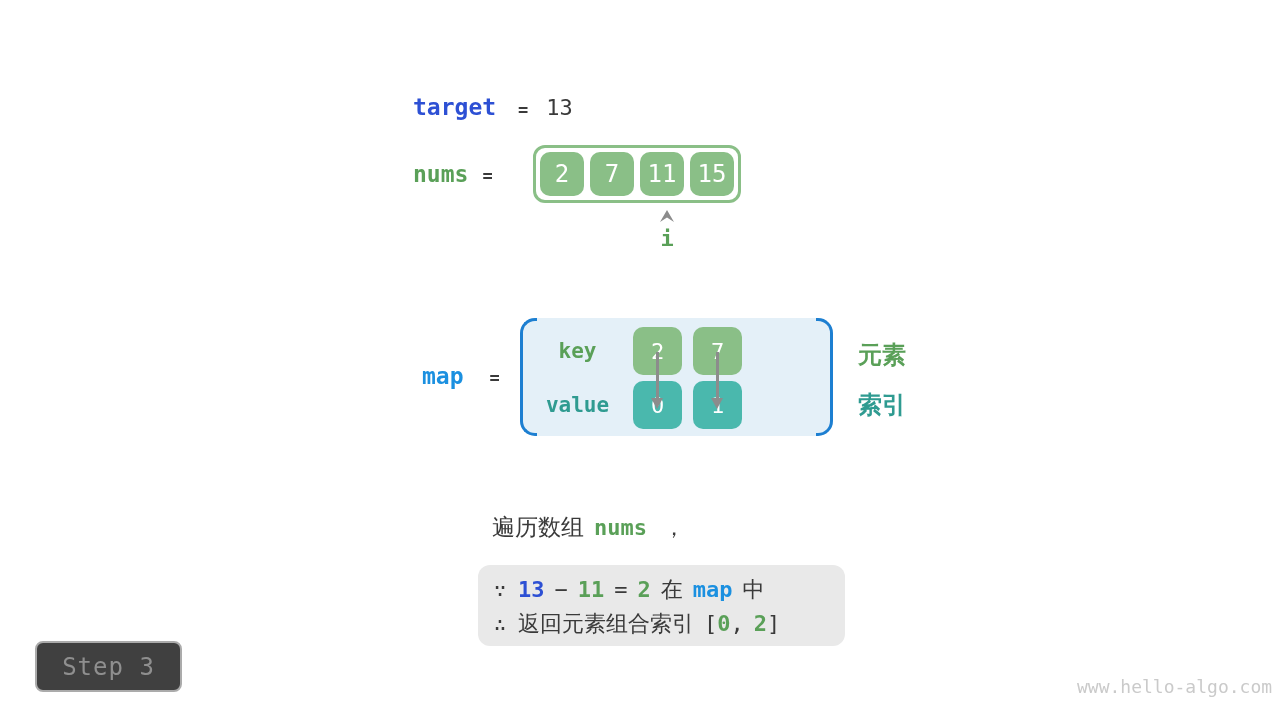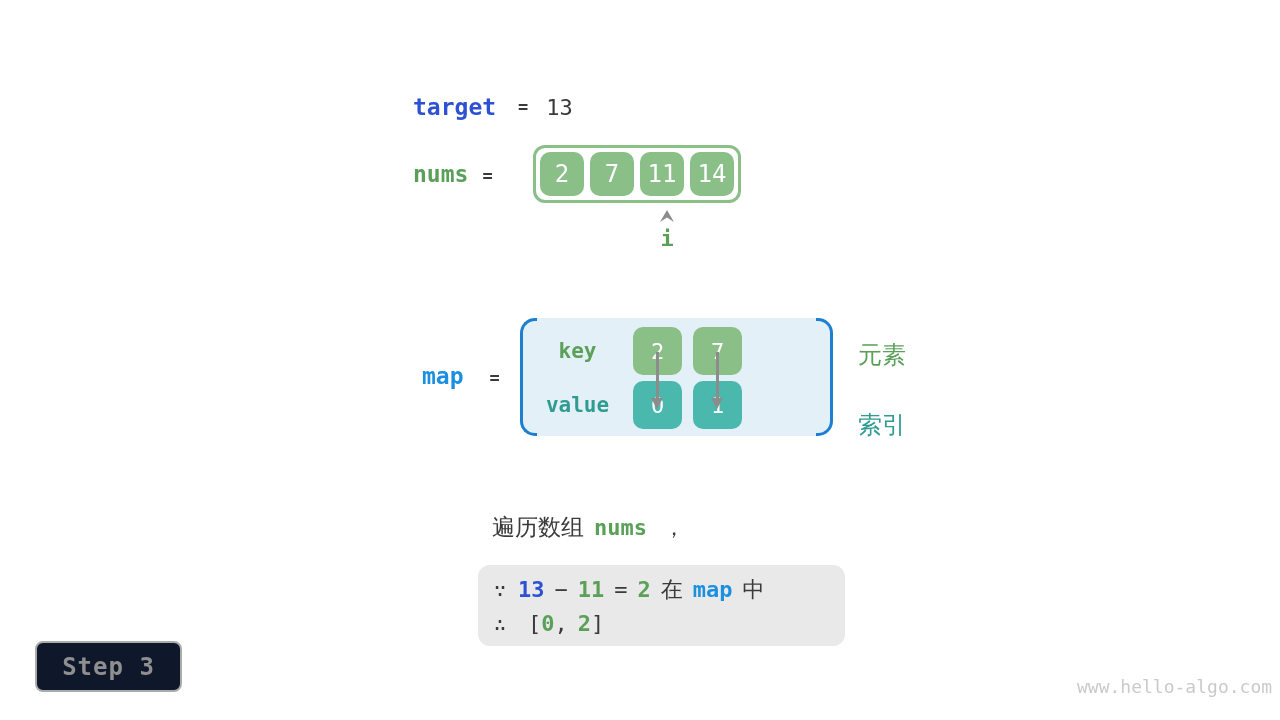--- a/index.html
+++ b/index.html
@@ -2,21 +2,21 @@
 <html><head>
 <meta charset="utf-8">
 <style>
   * { margin:0; padding:0; box-sizing:border-box; }
   html,body { width:1280px; height:720px; background:#ffffff; overflow:hidden; }
   body { font-family:"DejaVu Sans Mono","Liberation Mono",monospace; color:#3a3a3a; position:relative; }
 
   .abs { position:absolute; }
 
   
-  .target-row { left:413px; top:94px; display:flex; align-items:center; }
+  .target-row { left:413px; top:94px; display:flex; align-items:flex-end; }
   .kw { font-weight:bold; font-size:23px; }
   .kw-blue   { color:#2d50d4; }
   .kw-green  { color:#5aa058; }
   .kw-mapblue{ color:#1b90e0; }
   .eq { font-size:17px; font-weight:bold; color:#3a3a3a; }
   .plain-val { font-size:22px; color:#3a3a3a; }
   .target-row .eq { margin-left:22px; }
   .target-row .plain-val { margin-left:18px; }
 
   
@@ -57,45 +57,45 @@
   .col0 { left:113px; } .col1 { left:173px; }
 
   .map-arrow { position:absolute; width:13px; height:60px; top:34px; }
   .map-arrow .shaft { position:absolute; left:5px; top:0; width:3px; height:48px; background:#8c8c8c; }
   .map-arrow .head  { position:absolute; left:0; top:46px; width:0; height:0;
                       border-left:6.5px solid transparent; border-right:6.5px solid transparent;
                       border-top:11px solid #8c8c8c; }
   .arrow0 { left:131px; } .arrow1 { left:191px; }
 
   .cjk { font-family:"DejaVu Sans","Liberation Sans",sans-serif; }
-  .side-label { font-size:24px; font-weight:normal; }
+  .side-label { font-size:24px; font-weight:bold; }
   .side-label.element { left:858px; top:339px; color:#5aa058; }
-  .side-label.index   { left:858px; top:389px; color:#2f9b91;margin-top:20px; }
+  .side-label.index   { left:858px; top:389px; color:#2f9b91; }
 
   
   .caption { left:492px; top:512px; display:flex; align-items:center; font-size:23px; }
   .caption .code { font-size:22px; font-weight:bold; color:#5aa058; margin:0 10px; }
   .caption .comma { font-size:22px; margin-left:6px; }
 
   
   .note-box { left:478px; top:565px; width:367px; height:81px; background:#e9e9e9;
               border-radius:12px; padding:8px 16px; }
   .note-line { display:flex; align-items:baseline; line-height:33px; font-size:22px; white-space:pre; }
   .note-line .sym { font-size:20px; color:#3a3a3a; margin-right:12px; }
   .b { font-weight:bold; }
   .blue  { color:#2d50d4; }
   .green { color:#5aa058; }
   .mapb  { color:#1b90e0; }
   .sp { display:inline-block; width:10px; }
 
   
-  .step-badge { left:35px; top:641px; width:147px; height:51px; background:#0f172a;
+  .step-badge { left:35px; top:641px; width:147px; height:51px; background:#404040;
                 border:2px solid #ababab; border-radius:8px;
                 display:flex; align-items:center; justify-content:center;
-                font-size:24px; font-weight:bold; color:#8f8f8f; letter-spacing:1px; }
+                font-size:24px; font-weight:normal; color:#8f8f8f; letter-spacing:1px; }
 
   
   .watermark { left:1077px; top:676px; font-size:18px; color:#cacaca; }
 </style>
 </head>
 <body>
 
 <div class="abs target-row">
   <span class="kw kw-blue">target</span>
   <span class="eq">=</span>
@@ -104,21 +104,21 @@
 
 <div class="abs nums-label-row">
   <span class="kw kw-green">nums</span>
   <span class="eq">=</span>
 </div>
 
 <div class="abs nums-array">
   <div class="cell">2</div>
   <div class="cell">7</div>
   <div class="cell">11</div>
-  <div class="cell">14</div>
+  <div class="cell">15</div>
 </div>
 
 <div class="abs pointer">
   <div class="pointer-up-glyph"></div>
   <div class="pointer-label">i</div>
 </div>
 
 <div class="abs map-label-row">
   <span class="kw kw-mapblue">map</span>
   <span class="eq">=</span>
@@ -162,20 +162,21 @@
     <span class="sp"></span><span>−</span><span class="sp"></span>
     <span class="b green">11</span>
     <span class="sp"></span><span>=</span><span class="sp"></span>
     <span class="b green">2</span>
     <span class="sp"></span><span class="cjk">在</span><span class="sp"></span>
     <span class="b mapb">map</span>
     <span class="sp"></span><span class="cjk">中</span>
   </div>
   <div class="note-line">
     <span class="sym">∴</span>
+    <span class="cjk">返回元素组合索引</span>
     <span class="sp"></span><span>[</span>
     <span class="b green">0</span>
     <span>,</span><span class="sp"></span>
     <span class="b green">2</span>
     <span>]</span>
   </div>
 </div>
 
 <div class="abs step-badge">Step 3</div>
 

